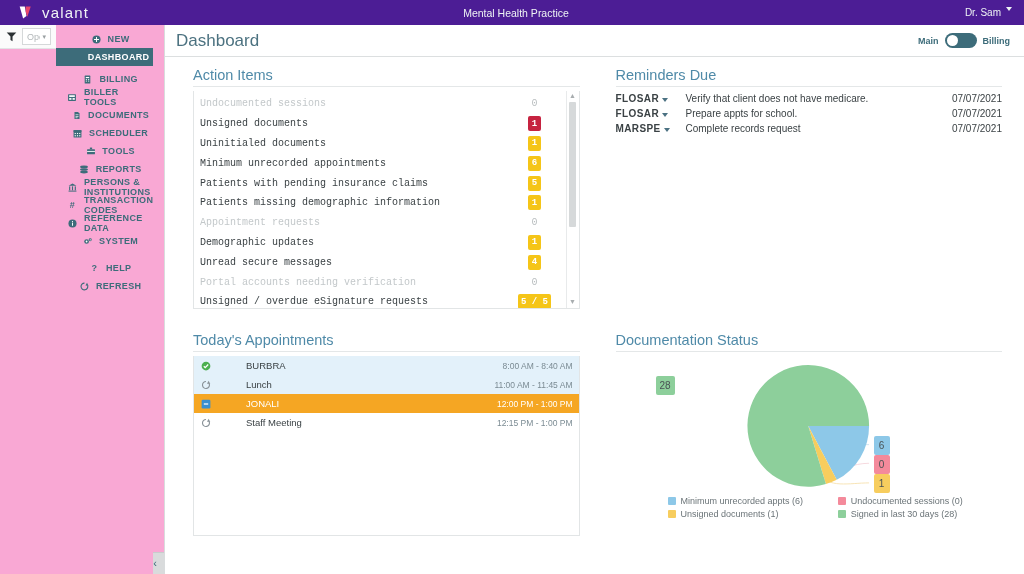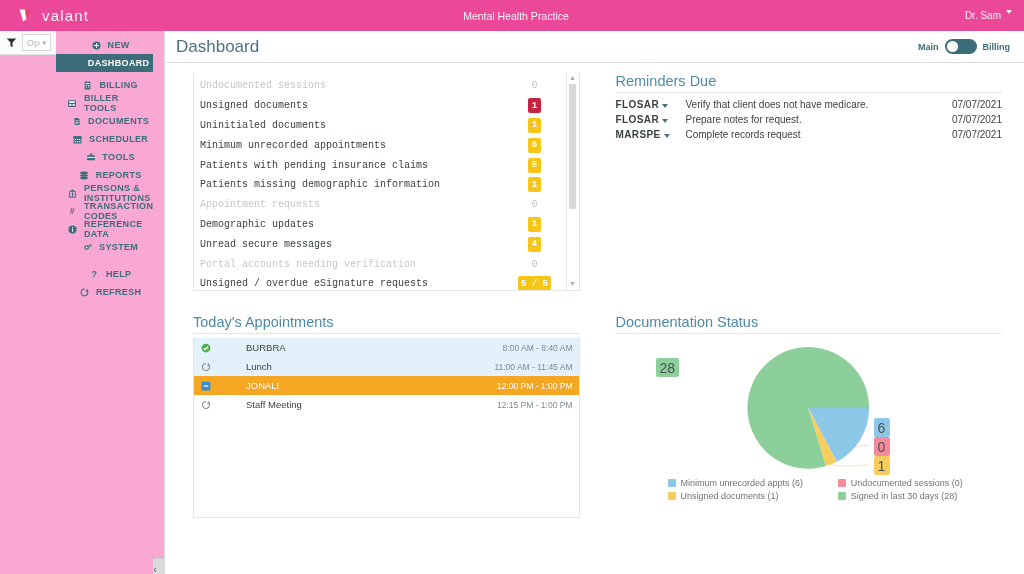--- a/index.html
+++ b/index.html
@@ -5,22 +5,22 @@
   * { box-sizing: border-box; margin: 0; padding: 0; }
   html, body {
     width: 1024px; height: 574px;
     font-family: "Liberation Sans", sans-serif;
     background: #ffffff;
     overflow: hidden;
   }
 
   
   #topbar {
-    height: 31px; width: 100%;
-    background: #ec4899;
+    height: 25px; width: 100%;
+    background: #4c1d95;
     display: flex; align-items: center;
     position: relative;
     color: #ffffff;
   }
   #logo-wrap { display: flex; align-items: center; padding-left: 18px; gap: 7px; }
   #logo-mark { width: 17px; height: 17px; position: relative; }
   #logo-text { font-size: 15px; letter-spacing: 1.2px; color: #f0f4f5; font-weight: 400; }
   #practice-name {
     position: absolute; left: 8px; right: 0; text-align: center;
     font-size: 10.5px; color: #eef3f4; pointer-events: none;
@@ -180,21 +180,21 @@
   .appt-row.selected .appt-name { color: #ffffff; }
   .appt-time { color: #7b8b93; font-size: 8.5px; }
   .appt-row.selected .appt-time { color: #ffffff; }
 
   
   #doc-status-body { height: 190px; position: relative; padding-top: 4px; }
   #pie-wrap { position: relative; width: 100%; height: 132px; }
   .callout {
     position: absolute; min-width: 16px; height: 19px; border-radius: 2px;
     display: flex; align-items: center; justify-content: center;
-    font-size: 14px; color: #4a5255; padding: 0 4px;
+    font-size: 10px; color: #4a5255; padding: 0 4px;
   }
   #legend {
     display: grid; grid-template-columns: 1fr 1fr; gap: 3px 6px;
     padding: 4px 0 0 52px; font-size: 9px; color: #6b7478;
   }
   .legend-item { display: flex; align-items: center; gap: 5px; cursor: pointer; }
   .legend-swatch { width: 8px; height: 8px; border-radius: 1px; }
 </style>
 </head>
 <body>
@@ -389,20 +389,21 @@
         </span>
         <span class="toggle-label">Billing</span>
       </div>
     </div>
 
     <div id="content">
 
       <div class="panel-row">
 
         <div class="panel">
+          <div class="panel-title panel-title-rule">Action Items</div>
           <div id="action-items-box">
             <div id="action-items-list">
                 <div class="action-row dim">
                   <div class="action-label">Undocumented sessions</div>
                   <div class="action-count-plain">0</div>
                 </div>
                 <div class="action-row">
                   <div class="action-label">Unsigned documents</div>
                   <div class="badge-wrap">
                     <span class="badge" style="background: rgb(198, 35, 64);">1</span>
@@ -473,21 +474,21 @@
           <div class="panel-title panel-title-rule">Reminders Due</div>
           <table id="reminders-table">
             <tbody id="reminders-body">
                 <tr>
                   <td class="reminder-code"><span>FLOSAR</span><span class="caret-down"></span></td>
                   <td>Verify that client does not have medicare.</td>
                   <td class="reminder-date">07/07/2021</td>
                 </tr>
                 <tr>
                   <td class="reminder-code"><span>FLOSAR</span><span class="caret-down"></span></td>
-                  <td>Prepare notes for request.</td>
+                  <td>Prepare appts for school.</td>
                   <td class="reminder-date">07/07/2021</td>
                 </tr>
                 <tr>
                   <td class="reminder-code"><span>MARSPE</span><span class="caret-down"></span></td>
                   <td>Complete records request</td>
                   <td class="reminder-date">07/07/2021</td>
                 </tr>
               </tbody>
           </table>
         </div>

